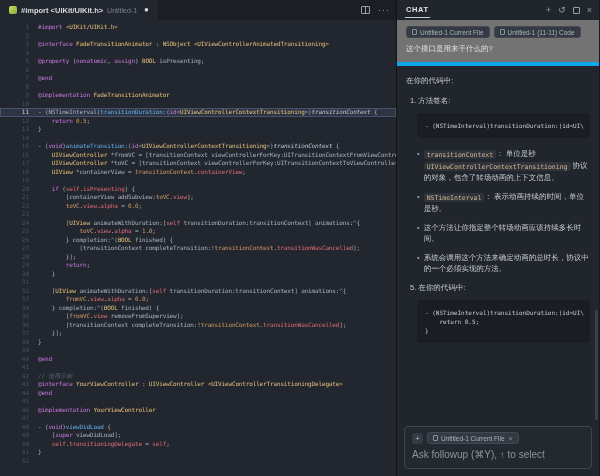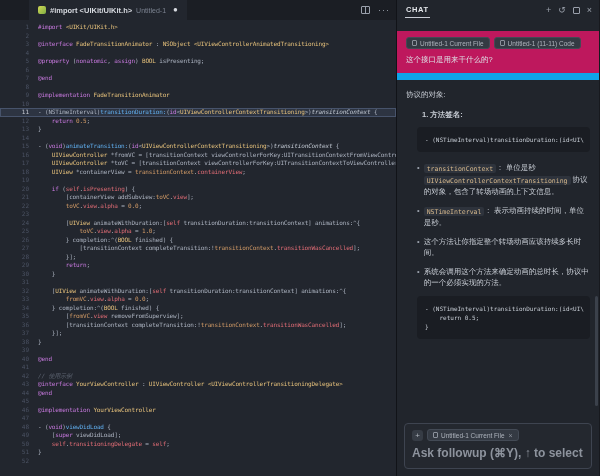--- a/index.html
+++ b/index.html
@@ -3,21 +3,21 @@
 <meta charset="utf-8">
 <style>
   * { margin:0; padding:0; box-sizing:border-box; }
   html,body { width:600px; height:476px; overflow:hidden; background:#17191e; }
   body { font-family:"Liberation Sans", sans-serif; }
   .app { display:flex; width:600px; height:476px; }
 
   
   .editor-pane { width:397px; height:476px; background:#22262e; display:flex; flex-direction:column; border-right:1px solid #111318; }
   .tabbar { height:20px; background:#1b1e24; display:flex; align-items:stretch; position:relative; flex:none; }
-  .tab { display:flex; align-items:center; gap:4px; padding:0 9px; background:#22262e; max-width:220px;margin-left:29px; }
+  .tab { display:flex; align-items:center; gap:4px; padding:0 9px; background:#22262e; max-width:220px; }
   .tab-icon { width:8px; height:8px; border-radius:2px; background:linear-gradient(135deg,#d3d855,#7fae44); flex:none; }
   .tab-title { font-size:7.5px; font-weight:bold; color:#d7dae0; white-space:nowrap; }
   .tab-desc { font-size:7px; color:#7b8290; white-space:nowrap; }
   .tab-dot { color:#d7dae0; font-size:8px; line-height:1; margin-left:3px; }
   .tab-actions { position:absolute; right:6px; top:0; height:20px; display:flex; align-items:center; gap:8px; color:#9aa0ab; }
   .split-icon { width:9px; height:8px; border:1px solid #9aa0ab; border-radius:1px; position:relative; }
   .split-icon::after { content:""; position:absolute; left:3px; top:0; bottom:0; width:1px; background:#9aa0ab; }
   .more-icon { font-size:9px; letter-spacing:1px; color:#9aa0ab; }
 
   .code { flex:1; padding-top:3px; font-family:"DejaVu Sans Mono", monospace; font-size:6px; line-height:8.5px; letter-spacing:-0.15px; overflow:hidden; }
@@ -29,50 +29,50 @@
   .tok-d { color:#abb2bf; }
   .tok-k { color:#c678dd; }
   .tok-t { color:#e5c07b; }
   .tok-f { color:#61afef; }
   .tok-r { color:#e06c75; }
   .tok-o { color:#d19a66; }
   .tok-i { color:#c3cad4; font-style:italic; }
   .tok-c { color:#5c6370; font-style:italic; }
 
   
-  .chat-pane { width:202px; height:476px; background:#21252c; display:flex; flex-direction:column; position:relative;gap:11px; }
+  .chat-pane { width:202px; height:476px; background:#21252c; display:flex; flex-direction:column; position:relative; }
   .chat-header { height:20px; flex:none; display:flex; align-items:center; padding:0 8px; position:relative; }
   .chat-title { font-size:7.5px; font-weight:bold; letter-spacing:0.6px; color:#e4e7eb; border-bottom:1px solid #c8ccd4; padding:3px 1px; }
   .chat-header-icons { position:absolute; right:7px; top:0; height:20px; display:flex; align-items:center; gap:7px; color:#9aa0ab; font-size:9px; }
   .hicon { cursor:default; line-height:1; }
   .expand-icon { width:7px; height:7px; border:1px solid #9aa0ab; border-radius:1px; }
 
   .chat-body { flex:1; overflow:hidden; font-size:7.5px; color:#c6cbd3; position:relative; }
-  .user-block { background:#be185d; border-bottom:7px solid #0ea5e9; padding:6px 9px 8px; }
+  .user-block { background:#737373; border-bottom:4px solid #0ea5e9; padding:6px 9px 8px; }
   .pill-row { display:flex; gap:4px; margin-bottom:6px; flex-wrap:nowrap; }
   .pill { display:flex; align-items:center; gap:3px; background:#343a43; border:1px solid #434a55; border-radius:3px; padding:1.5px 5px; font-size:6.5px; color:#aeb4bd; white-space:nowrap; }
   .file-glyph { width:5px; height:6.5px; border:1px solid #8b919b; border-radius:1px; flex:none; }
   .user-q { color:#dde0e5; font-size:7.5px; }
 
   .assistant { padding:9px 9px 2px; }
   .assistant p { margin:0 0 9px; line-height:11px; }
-  .assistant .lh { margin:2px 16px 7px; line-height:11px;font-weight:bold; }
+  .assistant .lh { margin:2px 4px 7px; line-height:11px; }
   .assistant .bullet { margin:0 0 8px 11px; line-height:11px; display:flex; gap:4px; }
   .bullet .dot { flex:none; color:#9aa0ab; }
   .icode { font-family:"DejaVu Sans Mono", monospace; font-size:6.5px; background:#2e333c; color:#d7b98c; border-radius:2px; padding:0.5px 3px; }
   .codeblock { background:#1a1d23; border-radius:4px; margin:2px 0 10px 11px; padding:8px 8px; font-family:"DejaVu Sans Mono", monospace; font-size:6px; line-height:9px; color:#c6ccd4; white-space:pre; overflow:hidden; }
   .chat-scrollbar { position:absolute; right:1px; bottom:2px; width:3px; height:110px; background:#3b414b; border-radius:2px; }
 
   .chat-input-wrap { flex:none; padding:4px 7px 7px; }
   .chat-input { border:1px solid #3e4450; border-radius:4px; background:#24282f; padding:5px 7px 8px; }
   .input-pill-row { display:flex; align-items:center; gap:4px; margin-bottom:5px; }
   .add-btn { width:11px; height:11px; border-radius:3px; background:#363c45; color:#aeb4bd; font-size:8px; display:flex; align-items:center; justify-content:center; }
   .input-pill { display:flex; align-items:center; gap:3px; background:#343a43; border:1px solid #434a55; border-radius:3px; padding:1.5px 5px; font-size:6.5px; color:#aeb4bd; }
   .pill-close { color:#8b919b; font-size:7px; margin-left:1px; }
-  .input-placeholder { color:#8d939d; font-size:12px;font-weight:bold; }
+  .input-placeholder { color:#8d939d; font-size:10px; }
 </style>
 </head>
 <body>
 
 <div class="app">
 
   <div class="editor-pane">
     <div class="tabbar">
       <div class="tab">
         <span class="tab-icon"></span>
@@ -160,39 +160,40 @@
               <span>Untitled-1 Current File</span>
             </span>
             <span class="pill">
               <span class="file-glyph"></span>
               <span>Untitled-1 (11-11) Code</span>
             </span>
           </div>
         <div class="user-q">这个接口是用来干什么的?</div>
       </div>
       <div class="assistant" id="assistant">
-          <p><span>协议的对象:</span></p>
+          <p><span>在你的代码中:</span></p>
           <p class="lh"><span>1. 方法签名:</span></p>
           <div class="codeblock">- (NSTimeInterval)transitionDuration:(id&lt;UI\</div>
           <div class="bullet">
             <span class="dot">•</span>
             <span><span class="icode">transitionContext</span><span>： 单位是秒 </span><span class="icode">UIViewControllerContextTransitioning</span><span> 协议的对象，包含了转场动画的上下文信息。</span></span>
           </div>
           <div class="bullet">
             <span class="dot">•</span>
             <span><span class="icode">NSTimeInterval</span><span>： 表示动画持续的时间，单位是秒。</span></span>
           </div>
           <div class="bullet">
             <span class="dot">•</span>
             <span><span>这个方法让你指定整个转场动画应该持续多长时间。</span></span>
           </div>
           <div class="bullet">
             <span class="dot">•</span>
             <span><span>系统会调用这个方法来确定动画的总时长，协议中的一个必须实现的方法。</span></span>
           </div>
+          <p class="lh"><span>5. 在你的代码中:</span></p>
           <div class="codeblock">- (NSTimeInterval)transitionDuration:(id&lt;UI\
     return 0.5;
 }</div>
         </div>
 
       <div class="chat-scrollbar"></div>
     </div>
 
     <div class="chat-input-wrap">
       <div class="chat-input">

